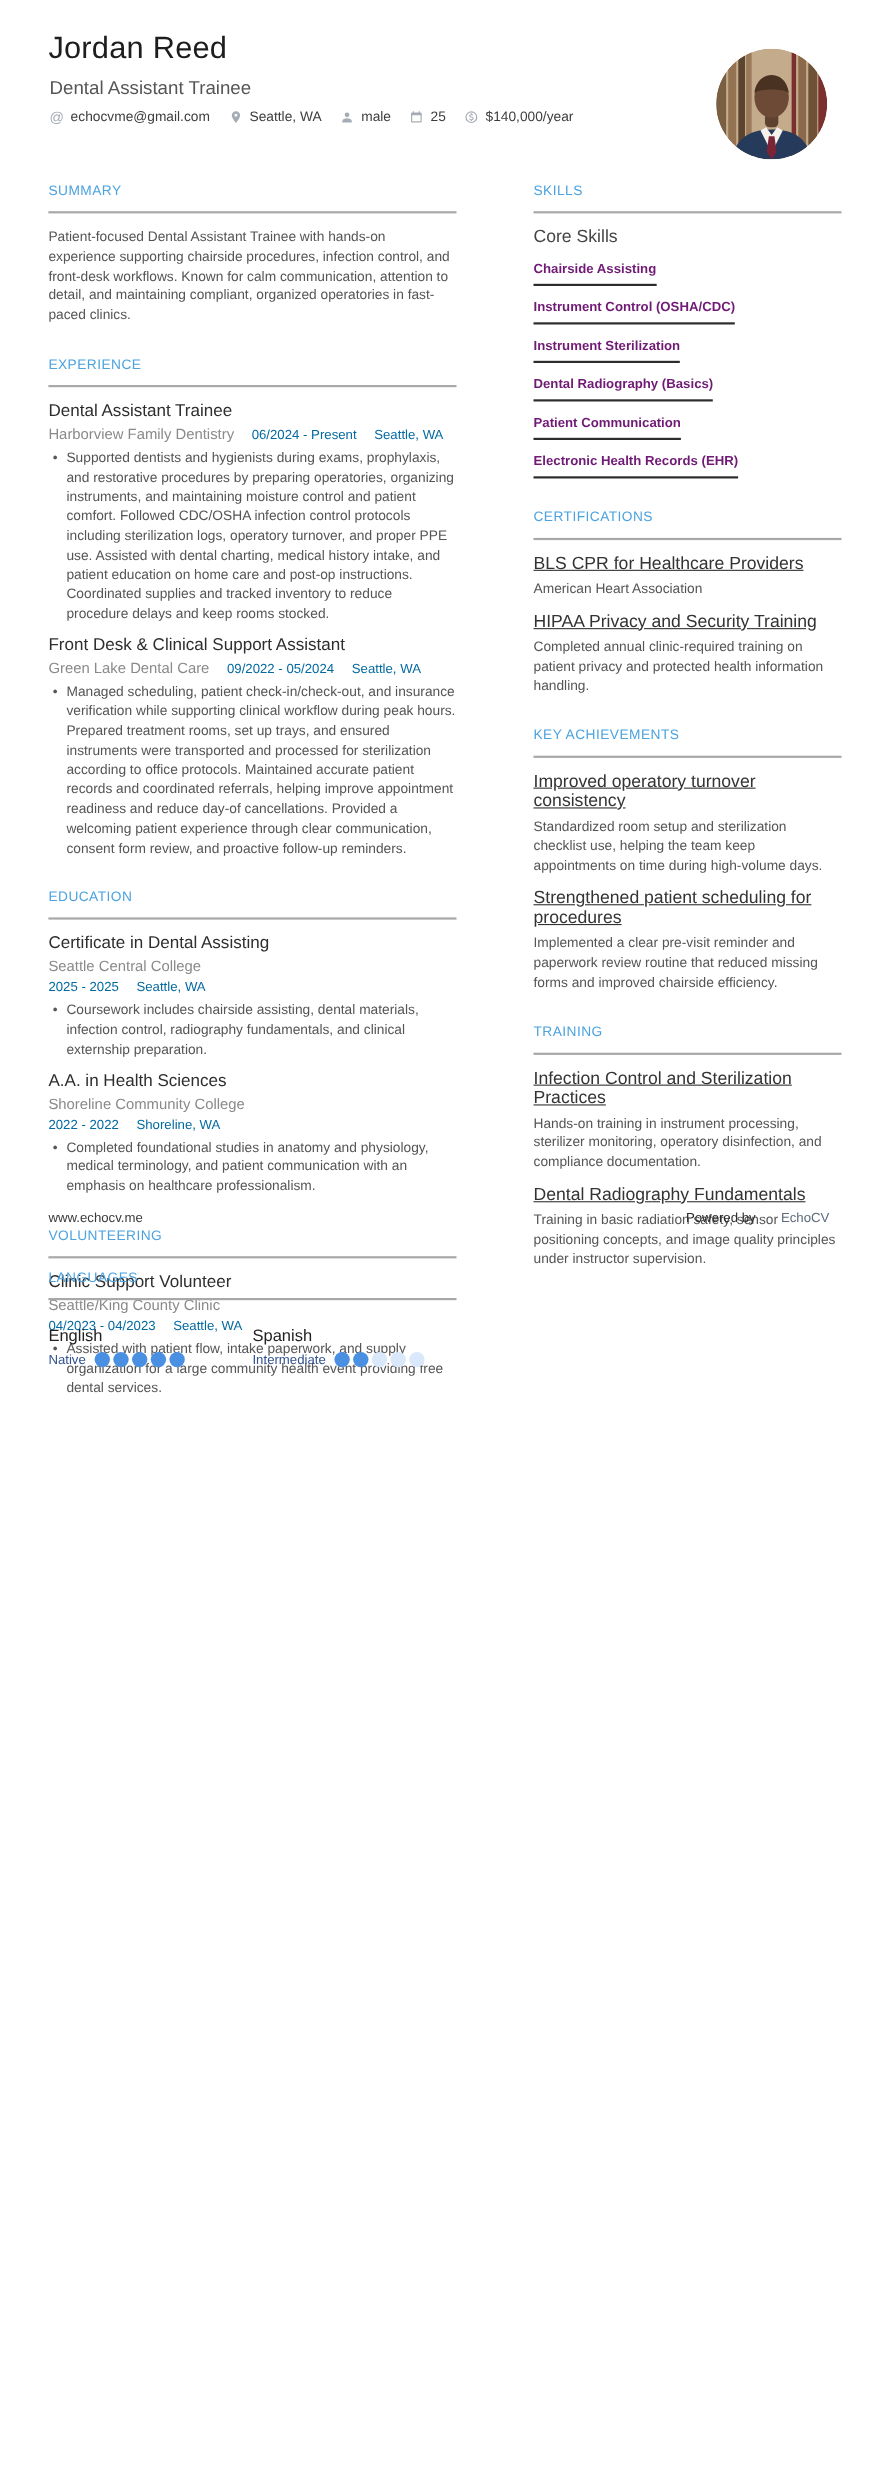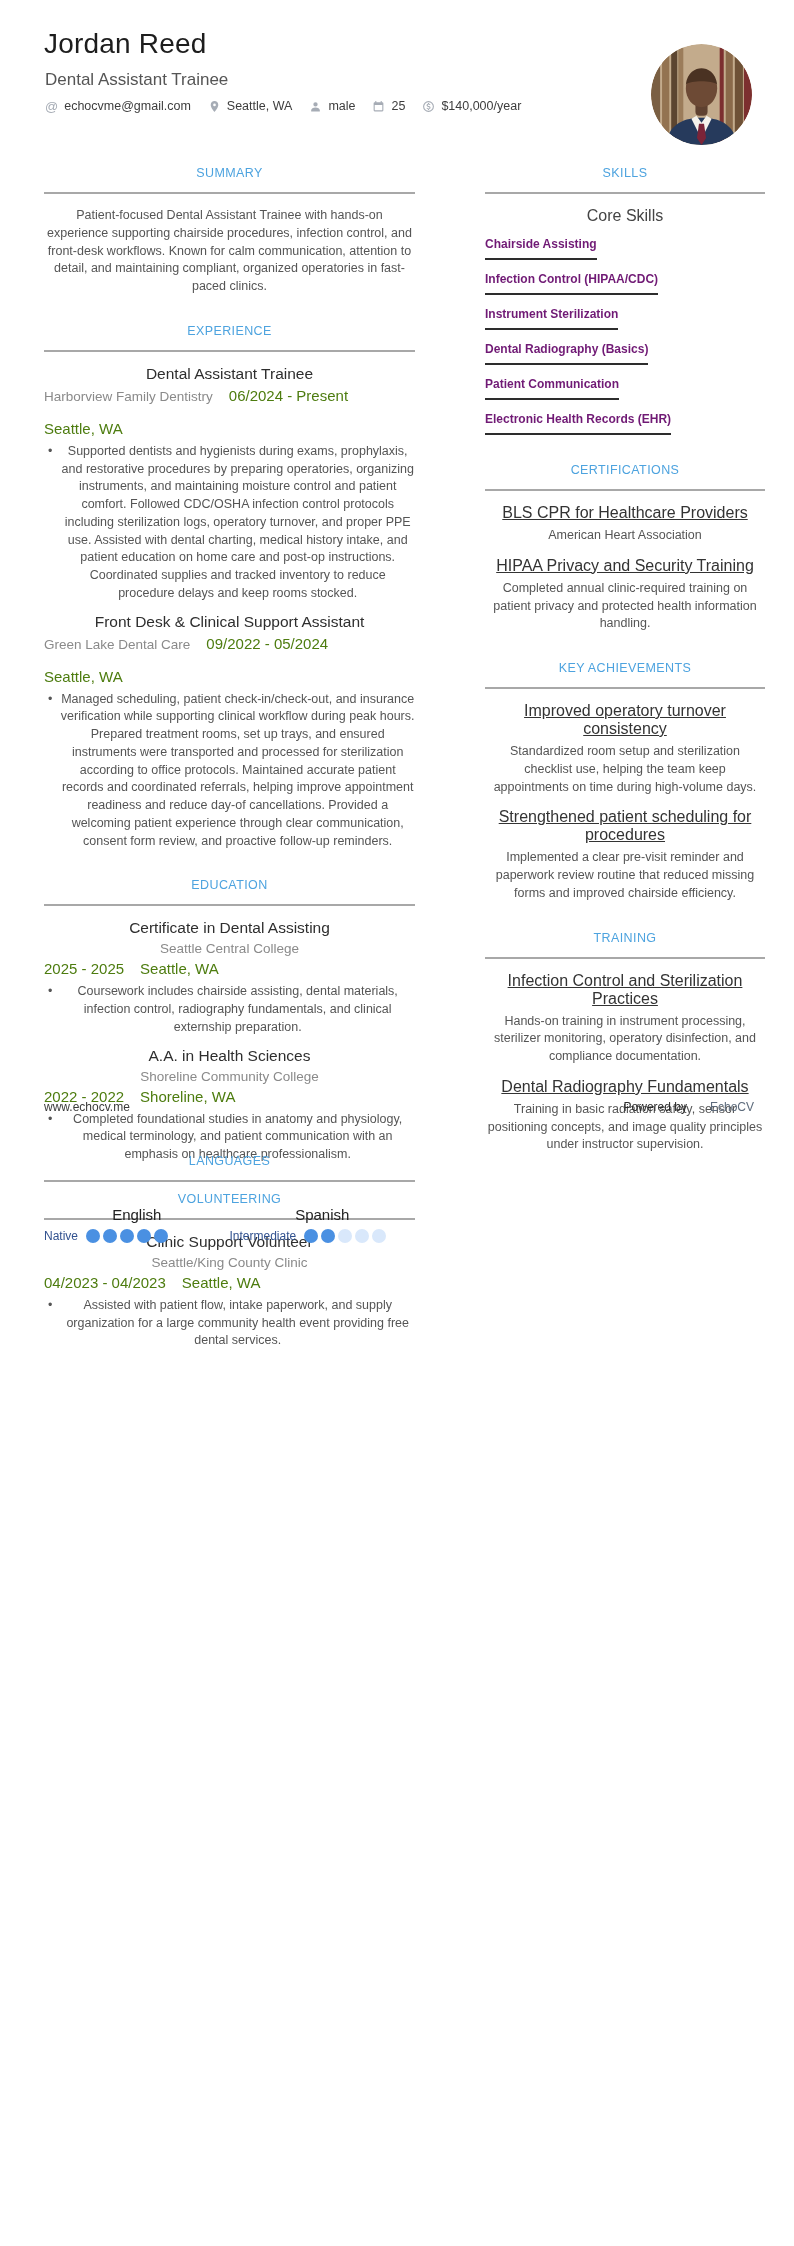--- a/index.html
+++ b/index.html
@@ -1,18 +1,18 @@
 <!DOCTYPE html>
 <html style="--accent: #4da3df; --dot-filled: #4a90e2; --dot-empty: #d9e8fb; --level-color: #31518f; --brand-color: #5d6b7c;"><head>
 <meta charset="utf-8">
 <style>
   * { margin:0; padding:0; box-sizing:border-box; }
   html,body { background:#ffffff; }
   body { font-family:"Liberation Sans","DejaVu Sans",sans-serif; color:#3d3d3d; }
-  .page { position:relative; width:794px; height:1714px; background:#ffffff; overflow:hidden;text-align:center; }
+  .page { position:relative; width:794px; height:1714px; background:#ffffff; overflow:hidden; }
 
   
   .name { position:absolute; left:44px; top:28px; font-size:28px; font-weight:400; color:#1d1d1d; letter-spacing:.2px; }
   .subtitle { position:absolute; left:45px; top:70px; font-size:17px; color:#555; }
   .contact-row { position:absolute; left:45px; top:99px; display:flex; align-items:center; gap:17px; font-size:12.5px; color:#3d3d3d; }
   .contact { display:flex; align-items:center; gap:6px; }
   .cicon { width:13px; height:13px; fill:#a6acb5; color:#a6acb5; display:inline-block; flex:0 0 auto; }
   .at-glyph { font-size:13px; color:#a6acb5; line-height:13px; }
   .avatar { position:absolute; left:651px; top:44px; width:101px; height:101px; border-radius:50%; overflow:hidden; }
   .avatar svg { display:block; width:100%; height:100%; }
@@ -23,21 +23,21 @@
   .section { margin-bottom:28px; }
   .sec-head { font-size:12.5px; letter-spacing:.4px; color:var(--accent,#4da3df); padding-bottom:12px; border-bottom:2px solid #a8a8a8; }
   .sec-body { padding-top:13px; }
 
   .para { font-size:12.5px; line-height:1.42; color:#555; }
 
   .job { margin-bottom:10px; }
   .job-title { font-size:15.5px; color:#2e2e2e; font-weight:500; margin-bottom:4px; }
   .meta { display:flex; align-items:baseline; gap:16px; margin-bottom:6px; flex-wrap:wrap; }
   .company { font-size:13.5px; color:#8a8a8a; }
-  .dates, .loc { font-size:15px; color:#4d7c0f; }
+  .dates, .loc { font-size:12px; color:#0369a1; }
   .bullet { display:flex; gap:8px; padding-left:4px; font-size:12.5px; line-height:1.42; color:#555; }
   .bdot { flex:0 0 auto; }
 
   .edu { margin-bottom:10px; }
   .degree { font-size:15.5px; color:#2e2e2e; font-weight:500; margin-bottom:4px; }
   .school { font-size:13.5px; color:#8a8a8a; margin-bottom:4px; }
 
   .group-title { font-size:16px; color:#444; margin-bottom:12px; font-weight:400; }
   .skill-grid { display:flex; flex-wrap:wrap; column-gap:16px; row-gap:12px; }
   .skill { font-size:12px; font-weight:700; color:#701a75; border-bottom:2px solid #2d2d2d; padding-bottom:7px; }
@@ -225,21 +225,21 @@
   </div>
 
   <div class="col-right">
 
     <div class="section">
       <div class="sec-head">SKILLS</div>
       <div class="sec-body">
         <div class="group-title">Core Skills</div>
         <div class="skill-grid">
           <span class="skill">Chairside Assisting</span>
-          <span class="skill">Infection Control (HIPAA/CDC)</span>
+          <span class="skill">Instrument Control (OSHA/CDC)</span>
           <span class="skill">Instrument Sterilization</span>
           <span class="skill">Dental Radiography (Basics)</span>
           <span class="skill">Patient Communication</span>
           <span class="skill">Electronic Health Records (EHR)</span>
         </div>
       </div>
     </div>
 
     <div class="section">
       <div class="sec-head">CERTIFICATIONS</div>

